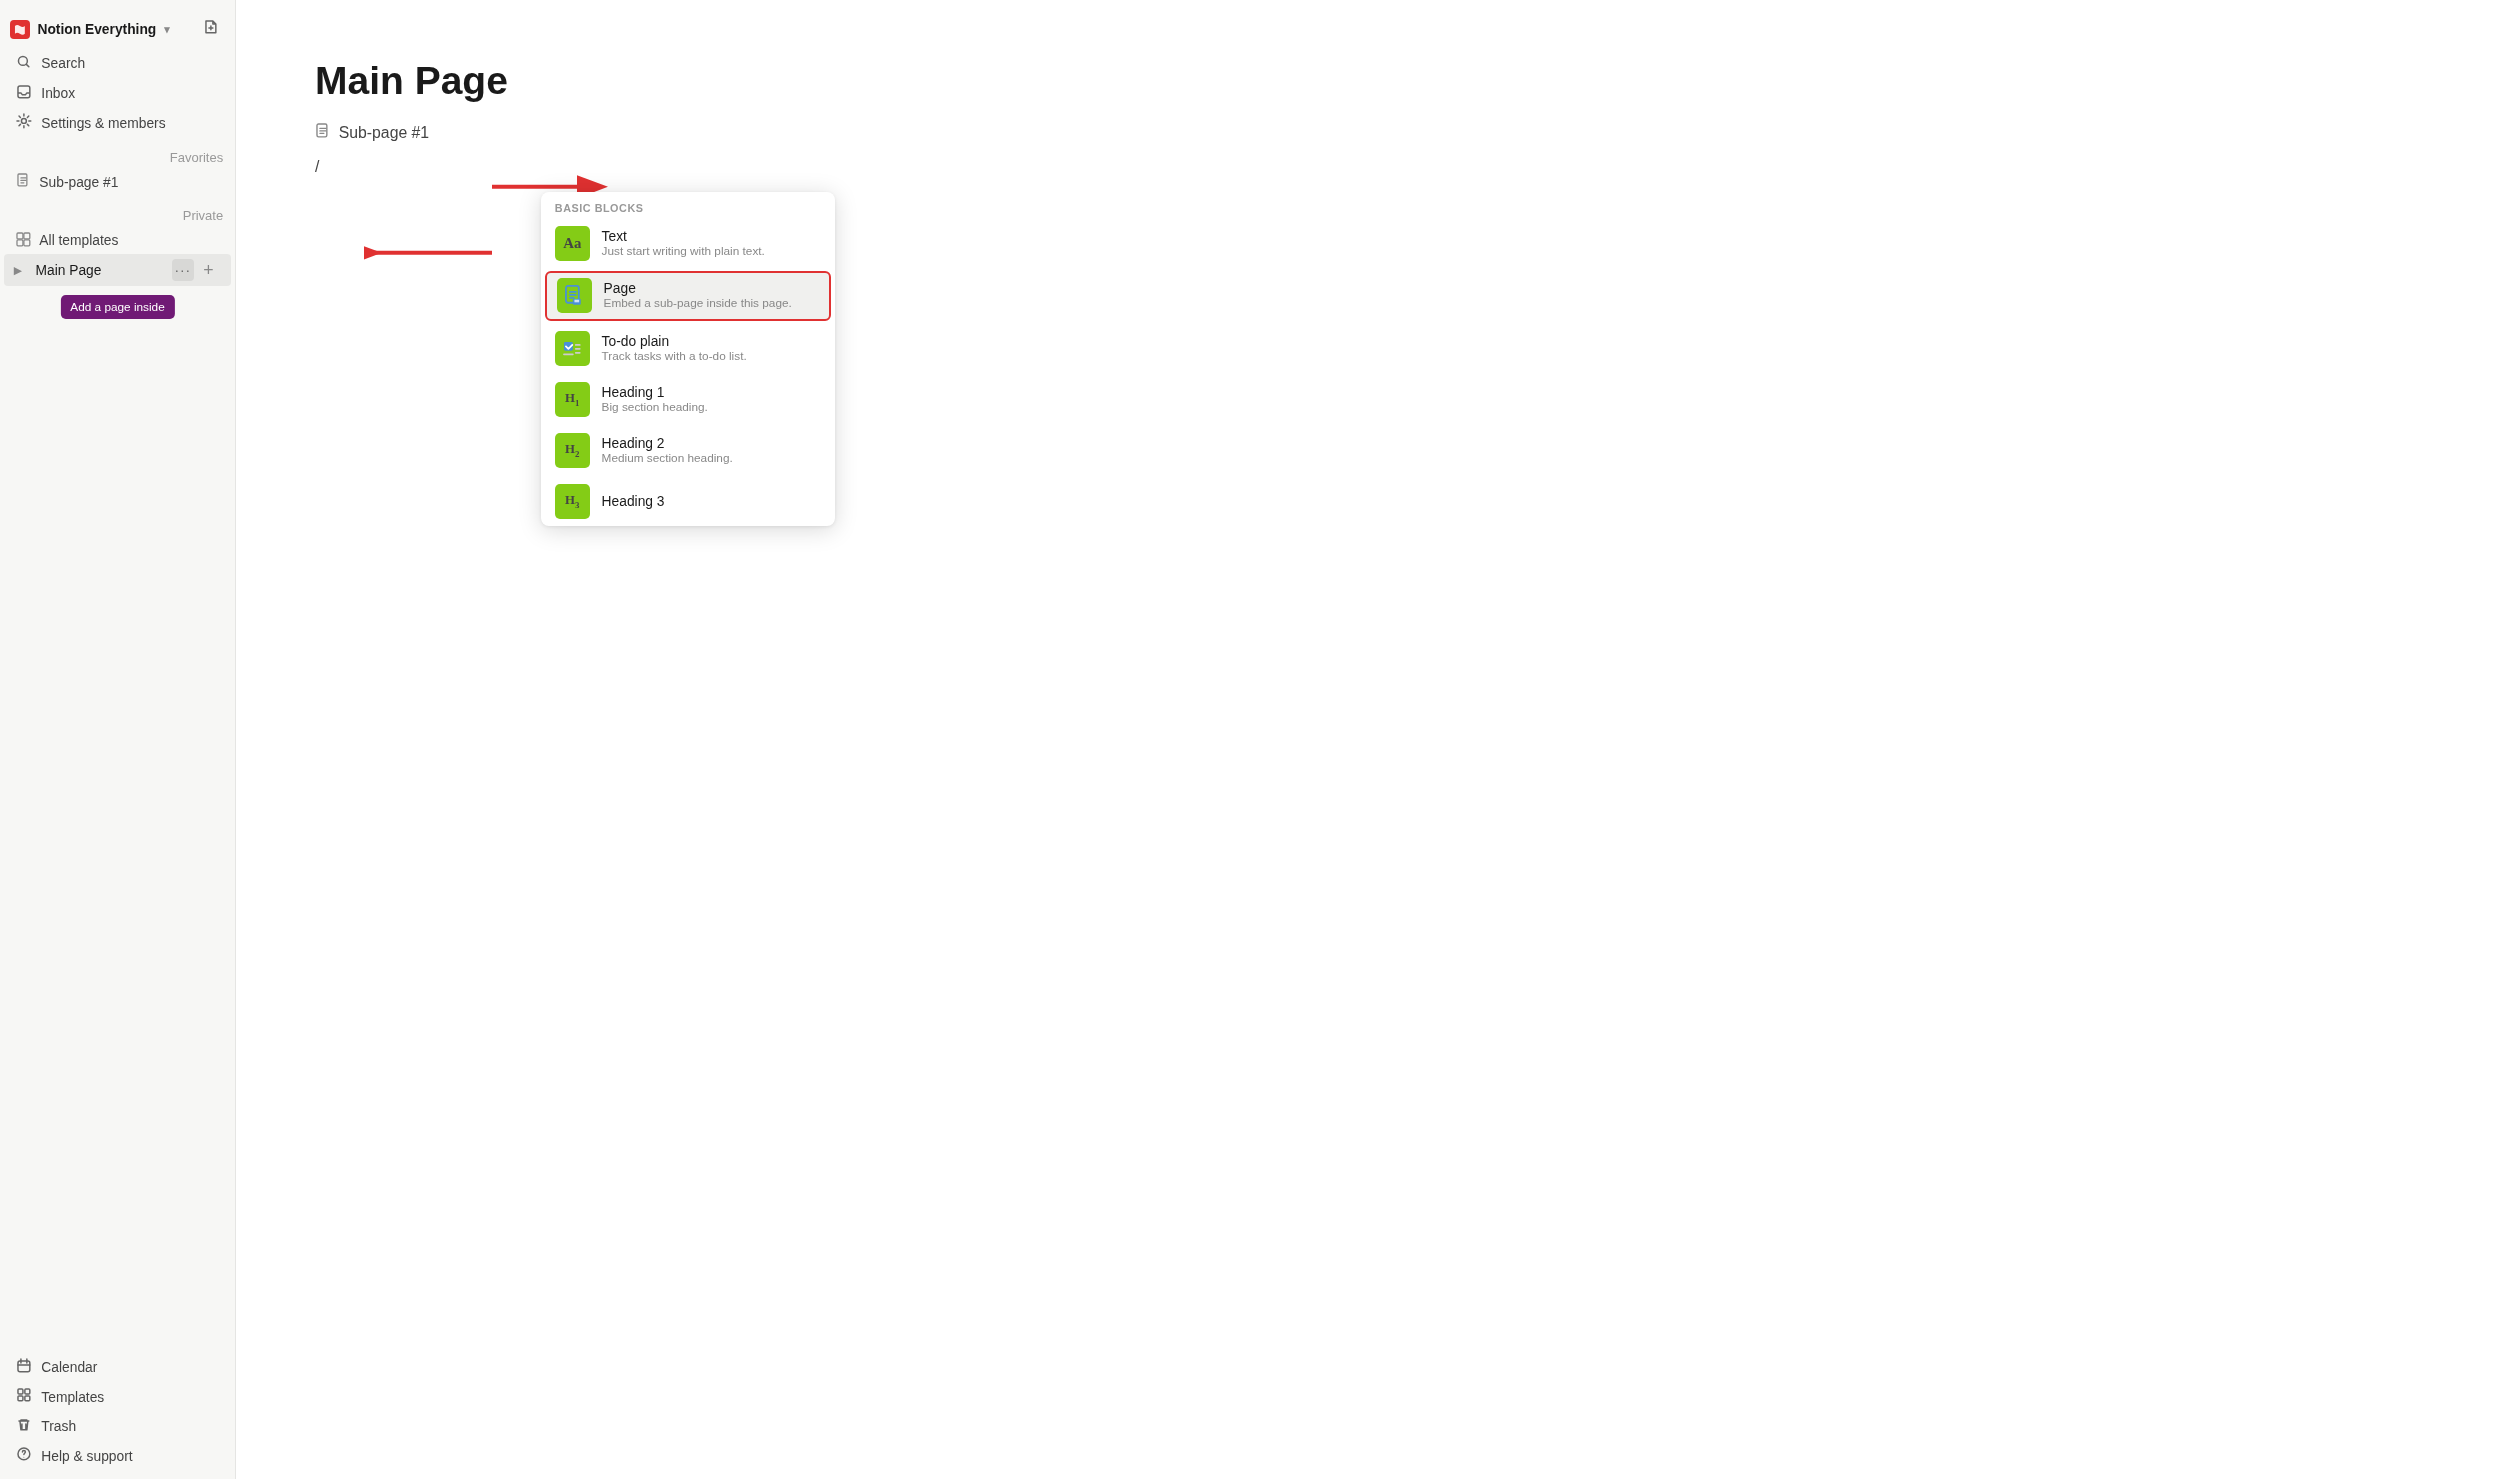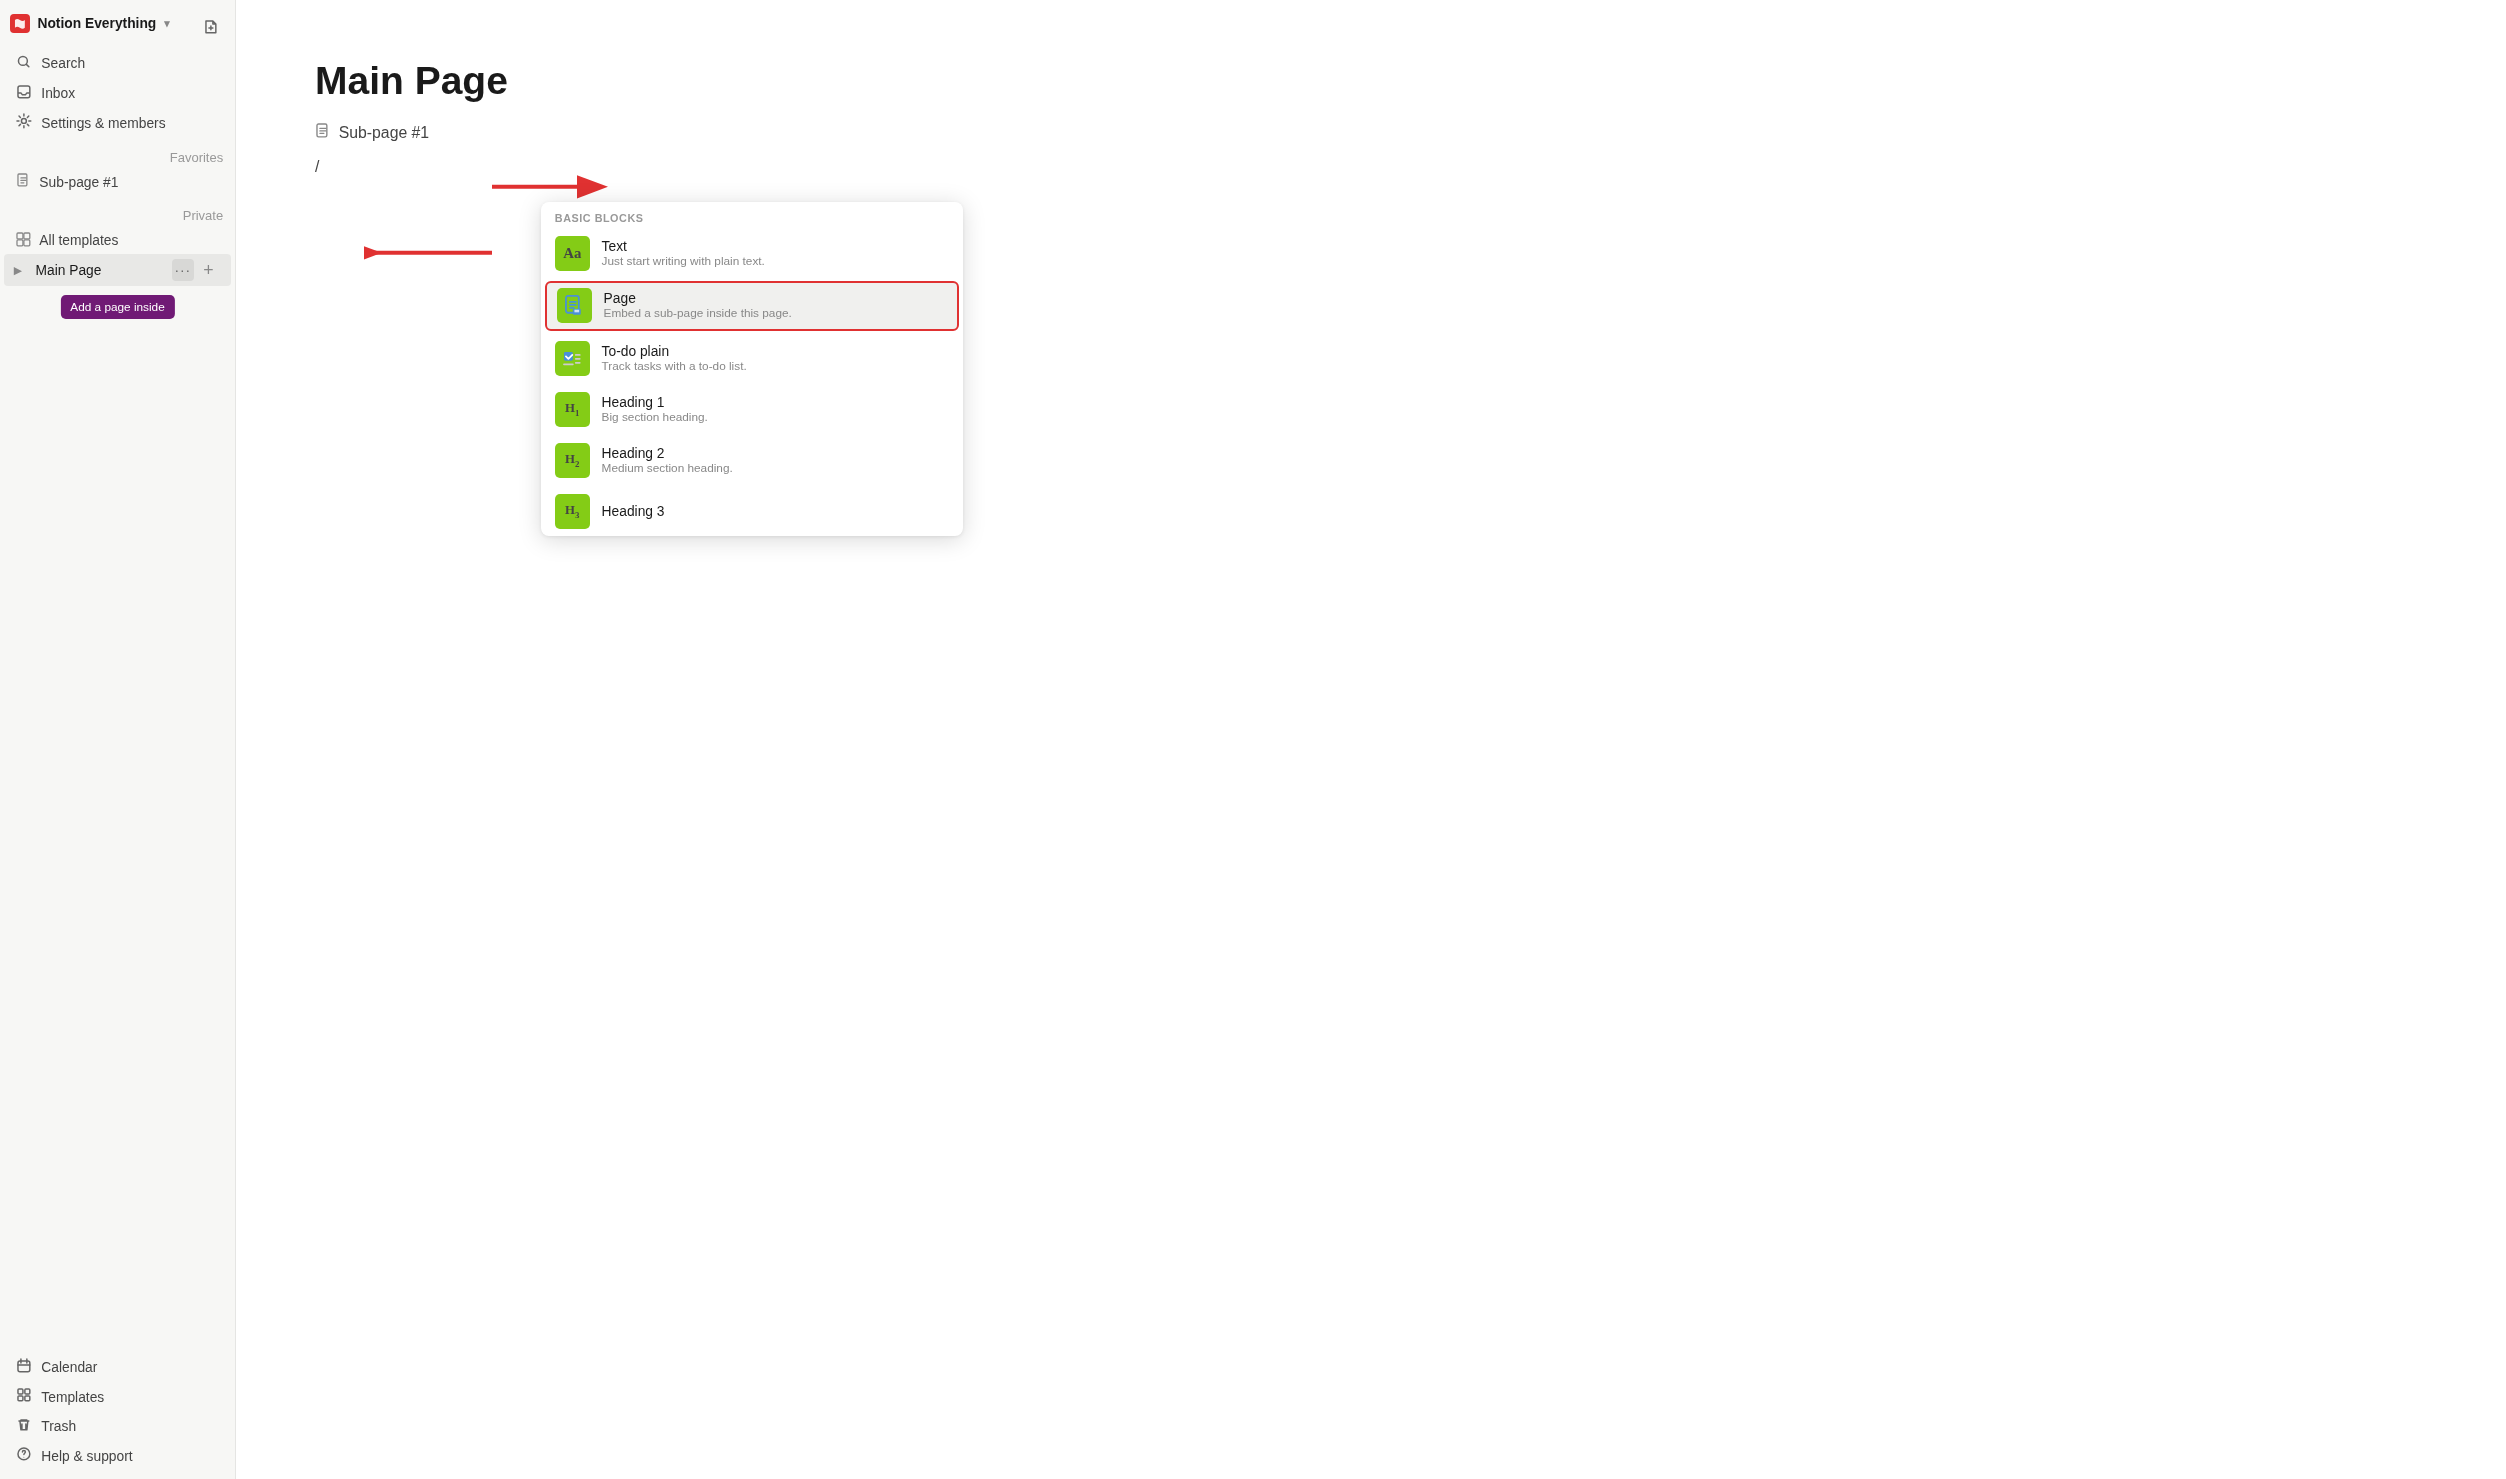--- a/index.html
+++ b/index.html
@@ -18,21 +18,21 @@
       background: #f7f7f5;
       display: flex;
       flex-direction: column;
       height: 100vh;
       padding: 7.9px 0;
       border-right: 1px solid #e5e5e3;
     }
 
     .sidebar-header {
       display: flex;
-      align-items: flex-start;
+      align-items: flex-end;
       justify-content: space-between;
       padding: 5.9px 11.8px 5.9px 9.9px;
       margin-bottom: 3.9px;
     }
 
     .workspace-title {
       display: flex;
       align-items: center;
       gap: 7.9px;
       font-size: 13.8px;
@@ -212,28 +212,27 @@
       font-size: 15.8px;
       color: #444;
       margin-bottom: 7.9px;
     }
 
     
     .slash-menu {
       position: absolute;
       top: 192px;
       left: 305px;
-      width: 422px;
+      width: 294px;
       background: white;
       border-radius: 7.9px;
       box-shadow: 0 3.9px 23.6px rgba(0,0,0,0.15), 0 1px 3.9px rgba(0,0,0,0.08);
       z-index: 50;
       overflow: hidden;
       padding-bottom: 3.9px;
-      margin-top: 10px;
     }
 
     .slash-menu-section {
       padding: 9.9px 13.8px 3.9px 13.8px;
       font-size: 10.8px;
       font-weight: 600;
       color: #999;
       text-transform: uppercase;
       letter-spacing: 0.05em;
     }

